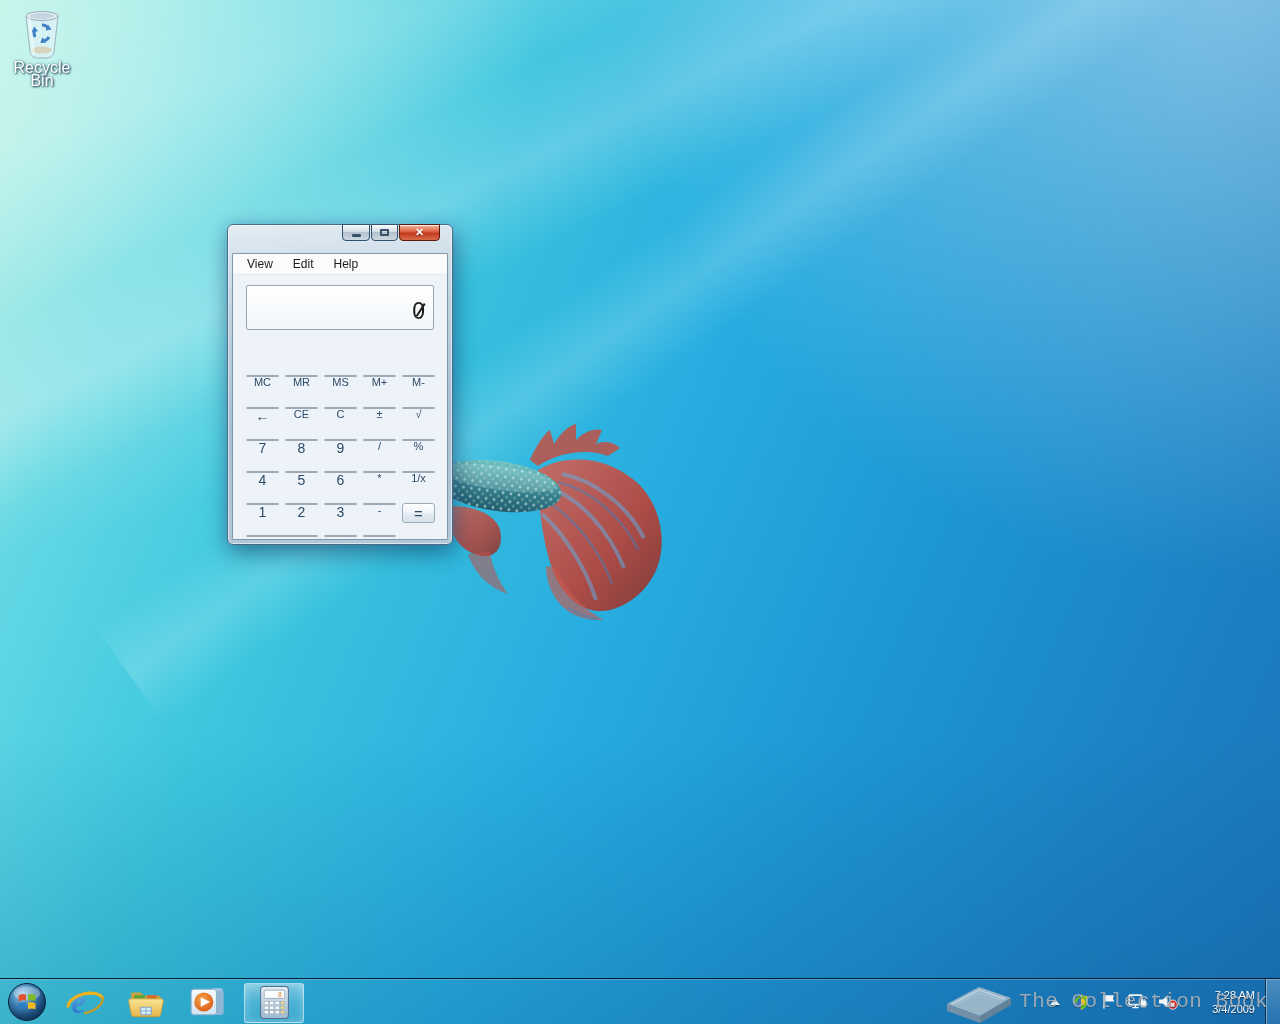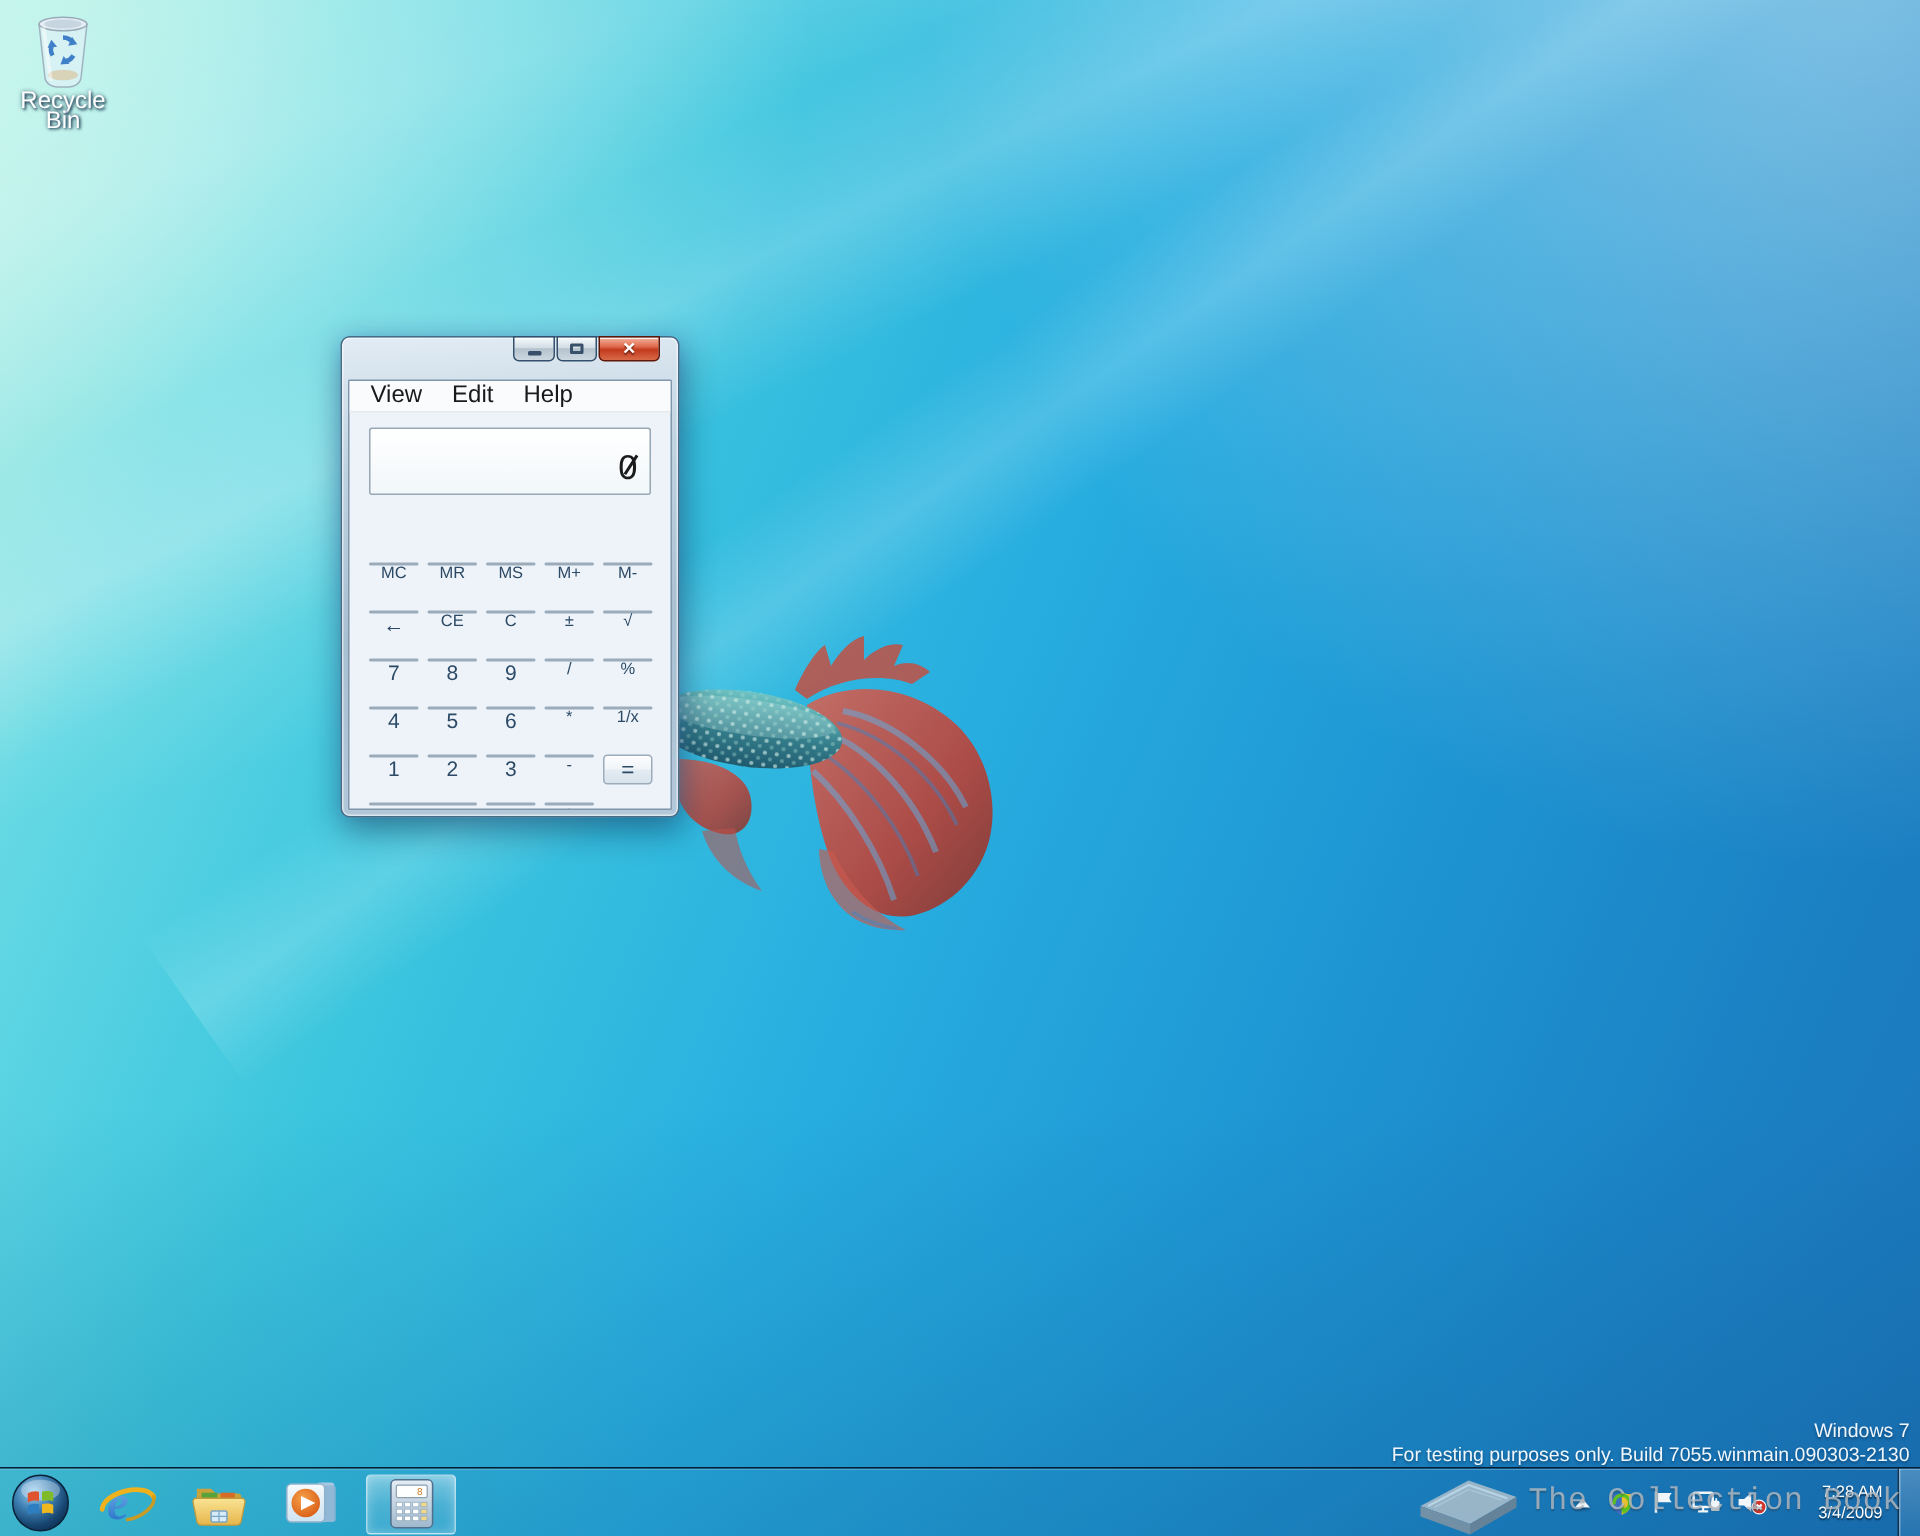--- a/index.html
+++ b/index.html
@@ -62,21 +62,21 @@
   .wbtn.close { width:41px;
     background:linear-gradient(#f2b5a0 0%, #e06a4c 40%, #c23a1e 55%, #d96b4a 100%);
     border-color:#5e180a; }
   .glyph-min { width:9px; height:3px; background:#39506b; margin-top:6px; border-radius:1px; }
   .glyph-max { width:9px; height:7px; border:2px solid #39506b; border-radius:1px; }
   .glyph-x { color:#fff; font-size:11px; font-weight:bold; text-shadow:0 1px 1px rgba(60,0,0,.6); }
   .calc-client { position:absolute; left:4px; right:4px; top:28px; bottom:4px;
     background:#edf3f9; border:1px solid #7f96ab; border-radius:1px; overflow:hidden; }
   .calc-menu { height:21px; background:#f9fbfd; border-bottom:1px solid #e4e9ee;
     display:flex; align-items:center; padding-left:4px; }
-  .calc-menu .mi { font-size:16px; color:#1a1a1a; padding:2px 10px; cursor:default; }
+  .calc-menu .mi { font-size:12px; color:#1a1a1a; padding:2px 10px; cursor:default; }
   .calc-body { padding:10px 13px 0; }
   .calc-display { height:45px; background:linear-gradient(#ffffff, #f2f7fa);
     border:1px solid #98a7b4; border-radius:2px; position:relative;
     display:flex; align-items:flex-end; justify-content:flex-end; padding:0 8px 6px 0; }
   .calc-display .val { font-size:23px; color:#1b1b1b; position:relative; display:inline-block; line-height:24px; }
   .calc-display .val::after { content:""; position:absolute; left:0.5px; top:10px; width:15px; height:1.6px;
     background:#1b1b1b; transform:rotate(-57deg); }
   .keys { margin-top:9px; display:grid; grid-template-columns:repeat(5,33px);
     grid-auto-rows:24px; column-gap:6px; row-gap:8px; }
   .key { border:1px solid #9cabb9; border-radius:3px; color:#2c4a66; font-size:11px;
@@ -185,24 +185,20 @@
             <path d="M25,19 A8,8 0 0 1 31.9,23" stroke="#4080c8" stroke-width="3" fill="none"></path>
             <path d="M31,18.5 L34.5,23.5 L28.5,24.5 Z" fill="#4080c8"></path>
           </g>
       </g>
       <path d="M12,12 L17,48" stroke="#ffffff" stroke-width="2.5" opacity=".45"></path>
     </svg>
     <div class="lbl">Recycle Bin</div>
   </div>
 
 
-  <div class="buildmark">
-    <div>Windows 7</div>
-    <div>For testing purposes only. Build 7055.winmain.090303-2130</div>
-  </div>
 
   <div class="calc-win">
     <div class="win-controls">
       <div class="wbtn min">
           <div class="glyph-min"></div>
         </div>
       <div class="wbtn max">
           <div class="glyph-max"></div>
         </div>
       <div class="wbtn close">

